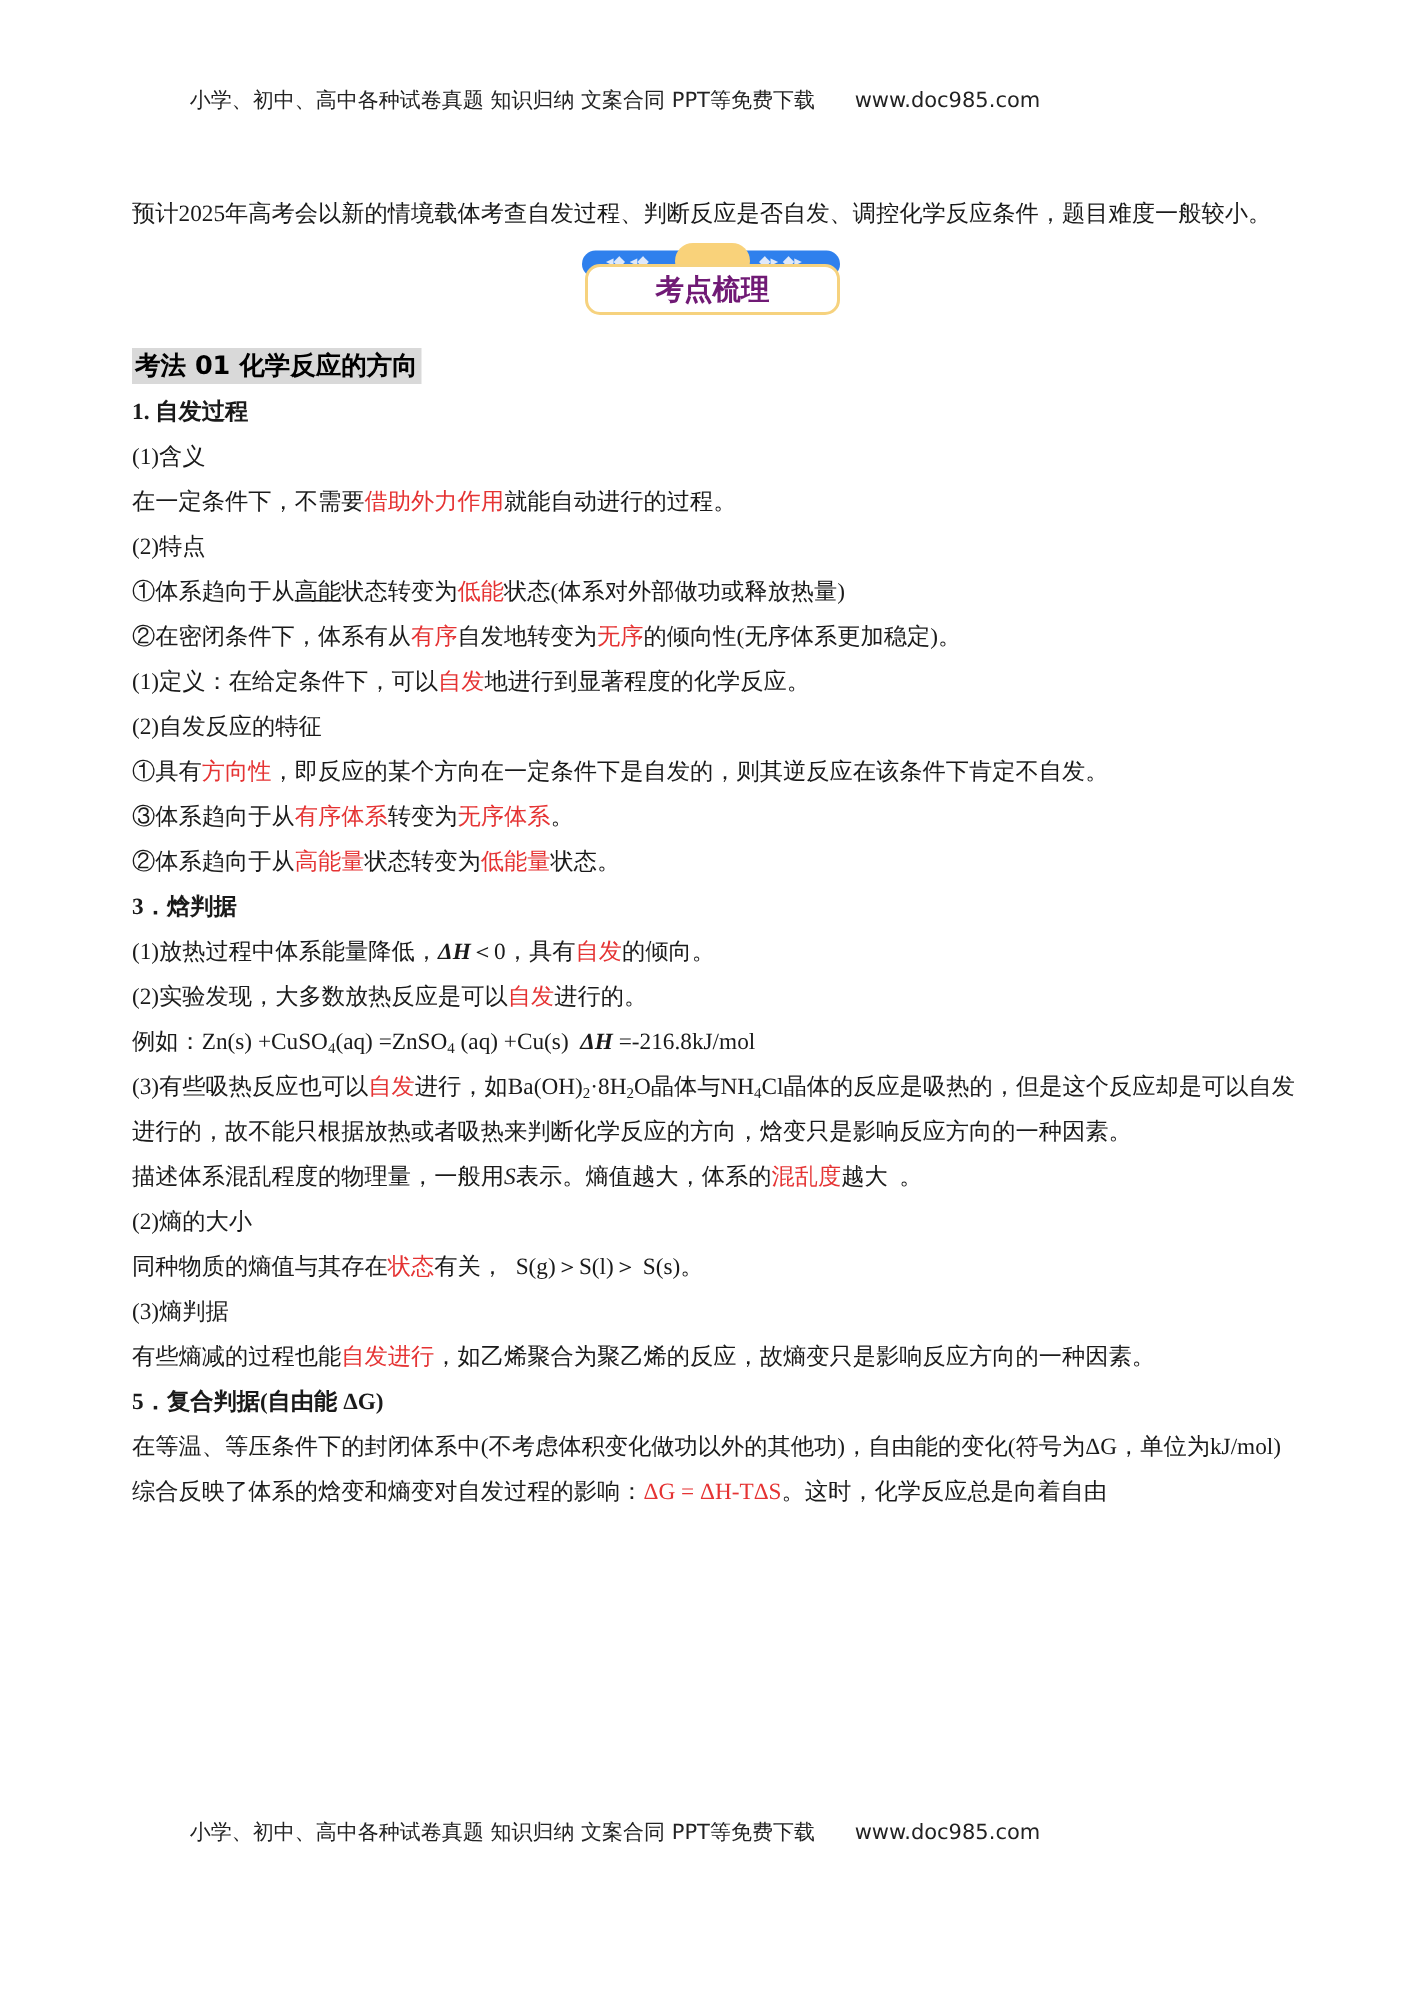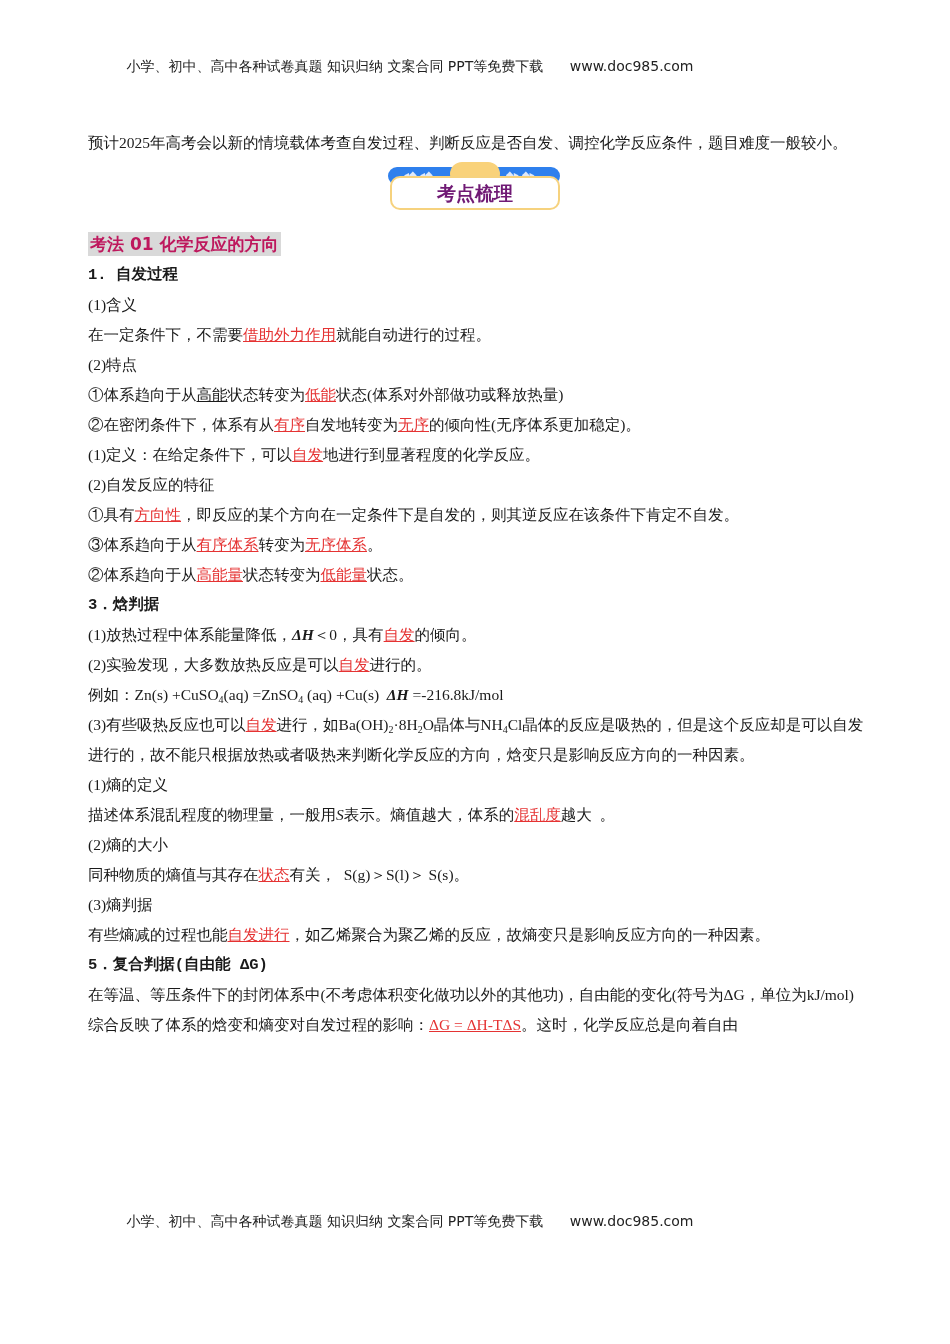--- a/index.html
+++ b/index.html
@@ -13,24 +13,24 @@
   .content { position: absolute; left: 88px; top: 128px; width: 780px; font-size: 15.5px; line-height: 30px; }
   .content p { margin: 0; }
   .intro { line-height: 30px; }
   .badge-wrap { height: 58px; position: relative; margin: 4px 0 6px 0; }
   .badge { position: absolute; left: 300px; top: 0; width: 172px; height: 50px; }
   .badge .bar { position: absolute; left: 0; top: 5px; width: 172px; height: 18px; background: #2f80ed; border-radius: 9px; }
   .badge .pill { position: absolute; left: 62px; top: 0px; width: 50px; height: 24px; background: #f9d27a; border-radius: 12px; }
   .badge .box { position: absolute; left: 2px; top: 14px; width: 166px; height: 30px; background: #fff; border: 2px solid #f6d27e; border-radius: 10px;
                 text-align: center; font-family: "DejaVu Sans", sans-serif; font-weight: bold; font-size: 19px; line-height: 30px; color: #701a75; }
   .badge .arr { position: absolute; top: 7px; font-size: 10px; color: #dfe9fa; line-height: 12px; font-family: "DejaVu Sans", sans-serif; }
-  .h-sec { display: inline-block; background: #d9d9d9; color: #be185d; font-weight: bold; font-size: 17px;
+  .h-sec { display: inline-block; background: #d9d9d9; color: #000000; font-weight: bold; font-size: 17px;
            font-family: "DejaVu Sans", sans-serif; line-height: 24px; padding: 0 2px; margin: 6px 0 4px 0; }
-  .h-sub { font-weight: bold; font-family: Liberation Mono, monospace; font-size: 15.5px; }
-  .red { color: #e53333; text-decoration: underline; text-decoration-color: #e53333; }
+  .h-sub { font-weight: bold; font-family: Liberation Serif, serif; font-size: 15.5px; }
+  .red { color: #e53333; text-decoration-color: #e53333; }
   .ul { text-decoration: underline; }
   sub { font-size: 10px; vertical-align: -3px; line-height: 0; }
   .it { font-style: italic; }
   .b { font-weight: bold; }
 </style>
 </head>
 <body>
 
 <div id="header" class="hf">
   <span>小学、初中、高中各种试卷真题  知识归纳  文案合同  PPT等免费下载</span>
@@ -68,21 +68,20 @@
   <p><span>②体系趋向于从</span><span class="red">高能量</span><span>状态转变为</span><span class="red">低能量</span><span>状态。</span></p>
 
   
   <p class="h-sub">3．焓判据</p>
   <p><span>(1)放热过程中体系能量降低，</span><span class="b it">ΔH</span><span>＜0，具有</span><span class="red">自发</span><span>的倾向。</span></p>
   <p><span>(2)实验发现，大多数放热反应是可以</span><span class="red">自发</span><span>进行的。</span></p>
   <p><span>例如：Zn(s) +CuSO</span><sub>4</sub><span>(aq) =ZnSO</span><sub>4</sub><span style="white-space:pre"> (aq) +Cu(s)  </span><span class="b it">ΔH</span><span> =-216.8kJ/mol</span></p>
   <p><span>(3)有些吸热反应也可以</span><span class="red">自发</span><span>进行，如Ba(OH)</span><sub>2</sub><span>·8H</span><sub>2</sub><span>O晶体与NH</span><sub>4</sub><span>Cl晶体的反应是吸热的，但是这个反应却是可以自发进行的，故不能只根据放热或者吸热来判断化学反应的方向，焓变只是影响反应方向的一种因素。</span></p>
 
   
-  <p>(1)熵的定义</p>
   <p><span>描述体系混乱程度的物理量，一般用</span><span class="it">S</span><span>表示。熵值越大，体系的</span><span class="red">混乱度</span><span style="white-space:pre">越大  。</span></p>
   <p>(2)熵的大小</p>
   <p><span>同种物质的熵值与其存在</span><span class="red">状态</span><span style="white-space:pre">有关，  </span><span>S(g)＞S(l)＞ S(s)。</span></p>
   <p>(3)熵判据</p>
   <p><span>有些熵减的过程也能</span><span class="red">自发进行</span><span>，如乙烯聚合为聚乙烯的反应，故熵变只是影响反应方向的一种因素。</span></p>
 
   
   <p class="h-sub">5．复合判据(自由能 ΔG)</p>
   <p><span>在等温、等压条件下的封闭体系中(不考虑体积变化做功以外的其他功)，自由能的变化(符号为ΔG，单位为kJ/mol) 综合反映了体系的焓变和熵变对自发过程的影响：</span><span class="red">ΔG = ΔH-TΔS</span><span>。这时，化学反应总是向着自由</span></p>
 </div>

